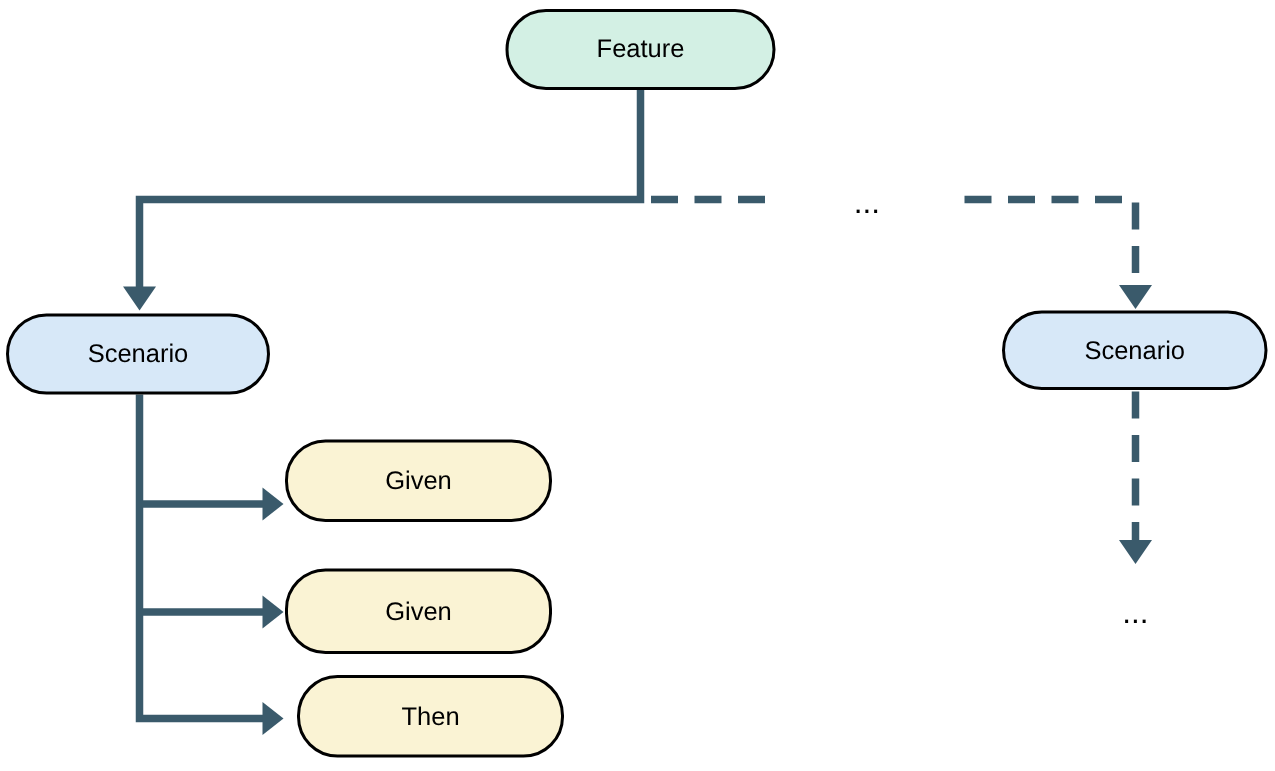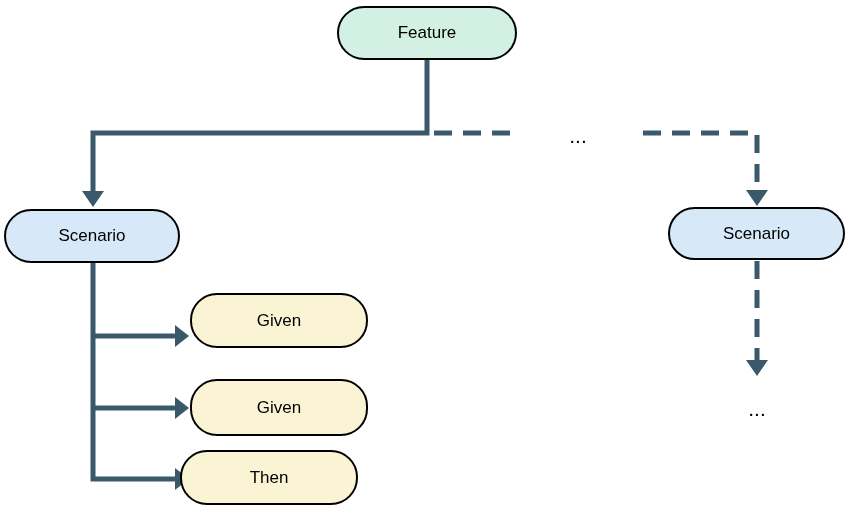--- a/index.html
+++ b/index.html
@@ -32,21 +32,21 @@
     background:#fff;
     display:flex;align-items:center;justify-content:center;
     font-size:17px;color:var(--text);
     white-space:nowrap;
   }
   #node-feature       {left:337px;top:6px;  width:180px;height:54px;background:var(--feature-fill);}
   #node-scenario-left {left:4px;  top:209px;width:176px;height:54px;background:var(--scenario-fill);}
   #node-scenario-right{left:668px;top:207px;width:177px;height:53px;background:var(--scenario-fill);}
   #node-given         {left:190px;top:293px;width:178px;height:55px;background:var(--step-fill);}
   #node-when          {left:190px;top:379px;width:178px;height:57px;background:var(--step-fill);}
-  #node-then          {left:180px;top:450px;width:178px;height:55px;background:var(--step-fill);}
+  #node-then          {left:198px;top:450px;width:178px;height:55px;background:var(--step-fill);}
   .ellipsis{
     position:absolute;
     width:36px;text-align:center;
     font-size:21px;color:var(--text);
     line-height:24px;
   }
   #ellipsis-top   {left:560px;top:124px;}
   #ellipsis-bottom{left:739px;top:397px;}
 </style>
 </head>

